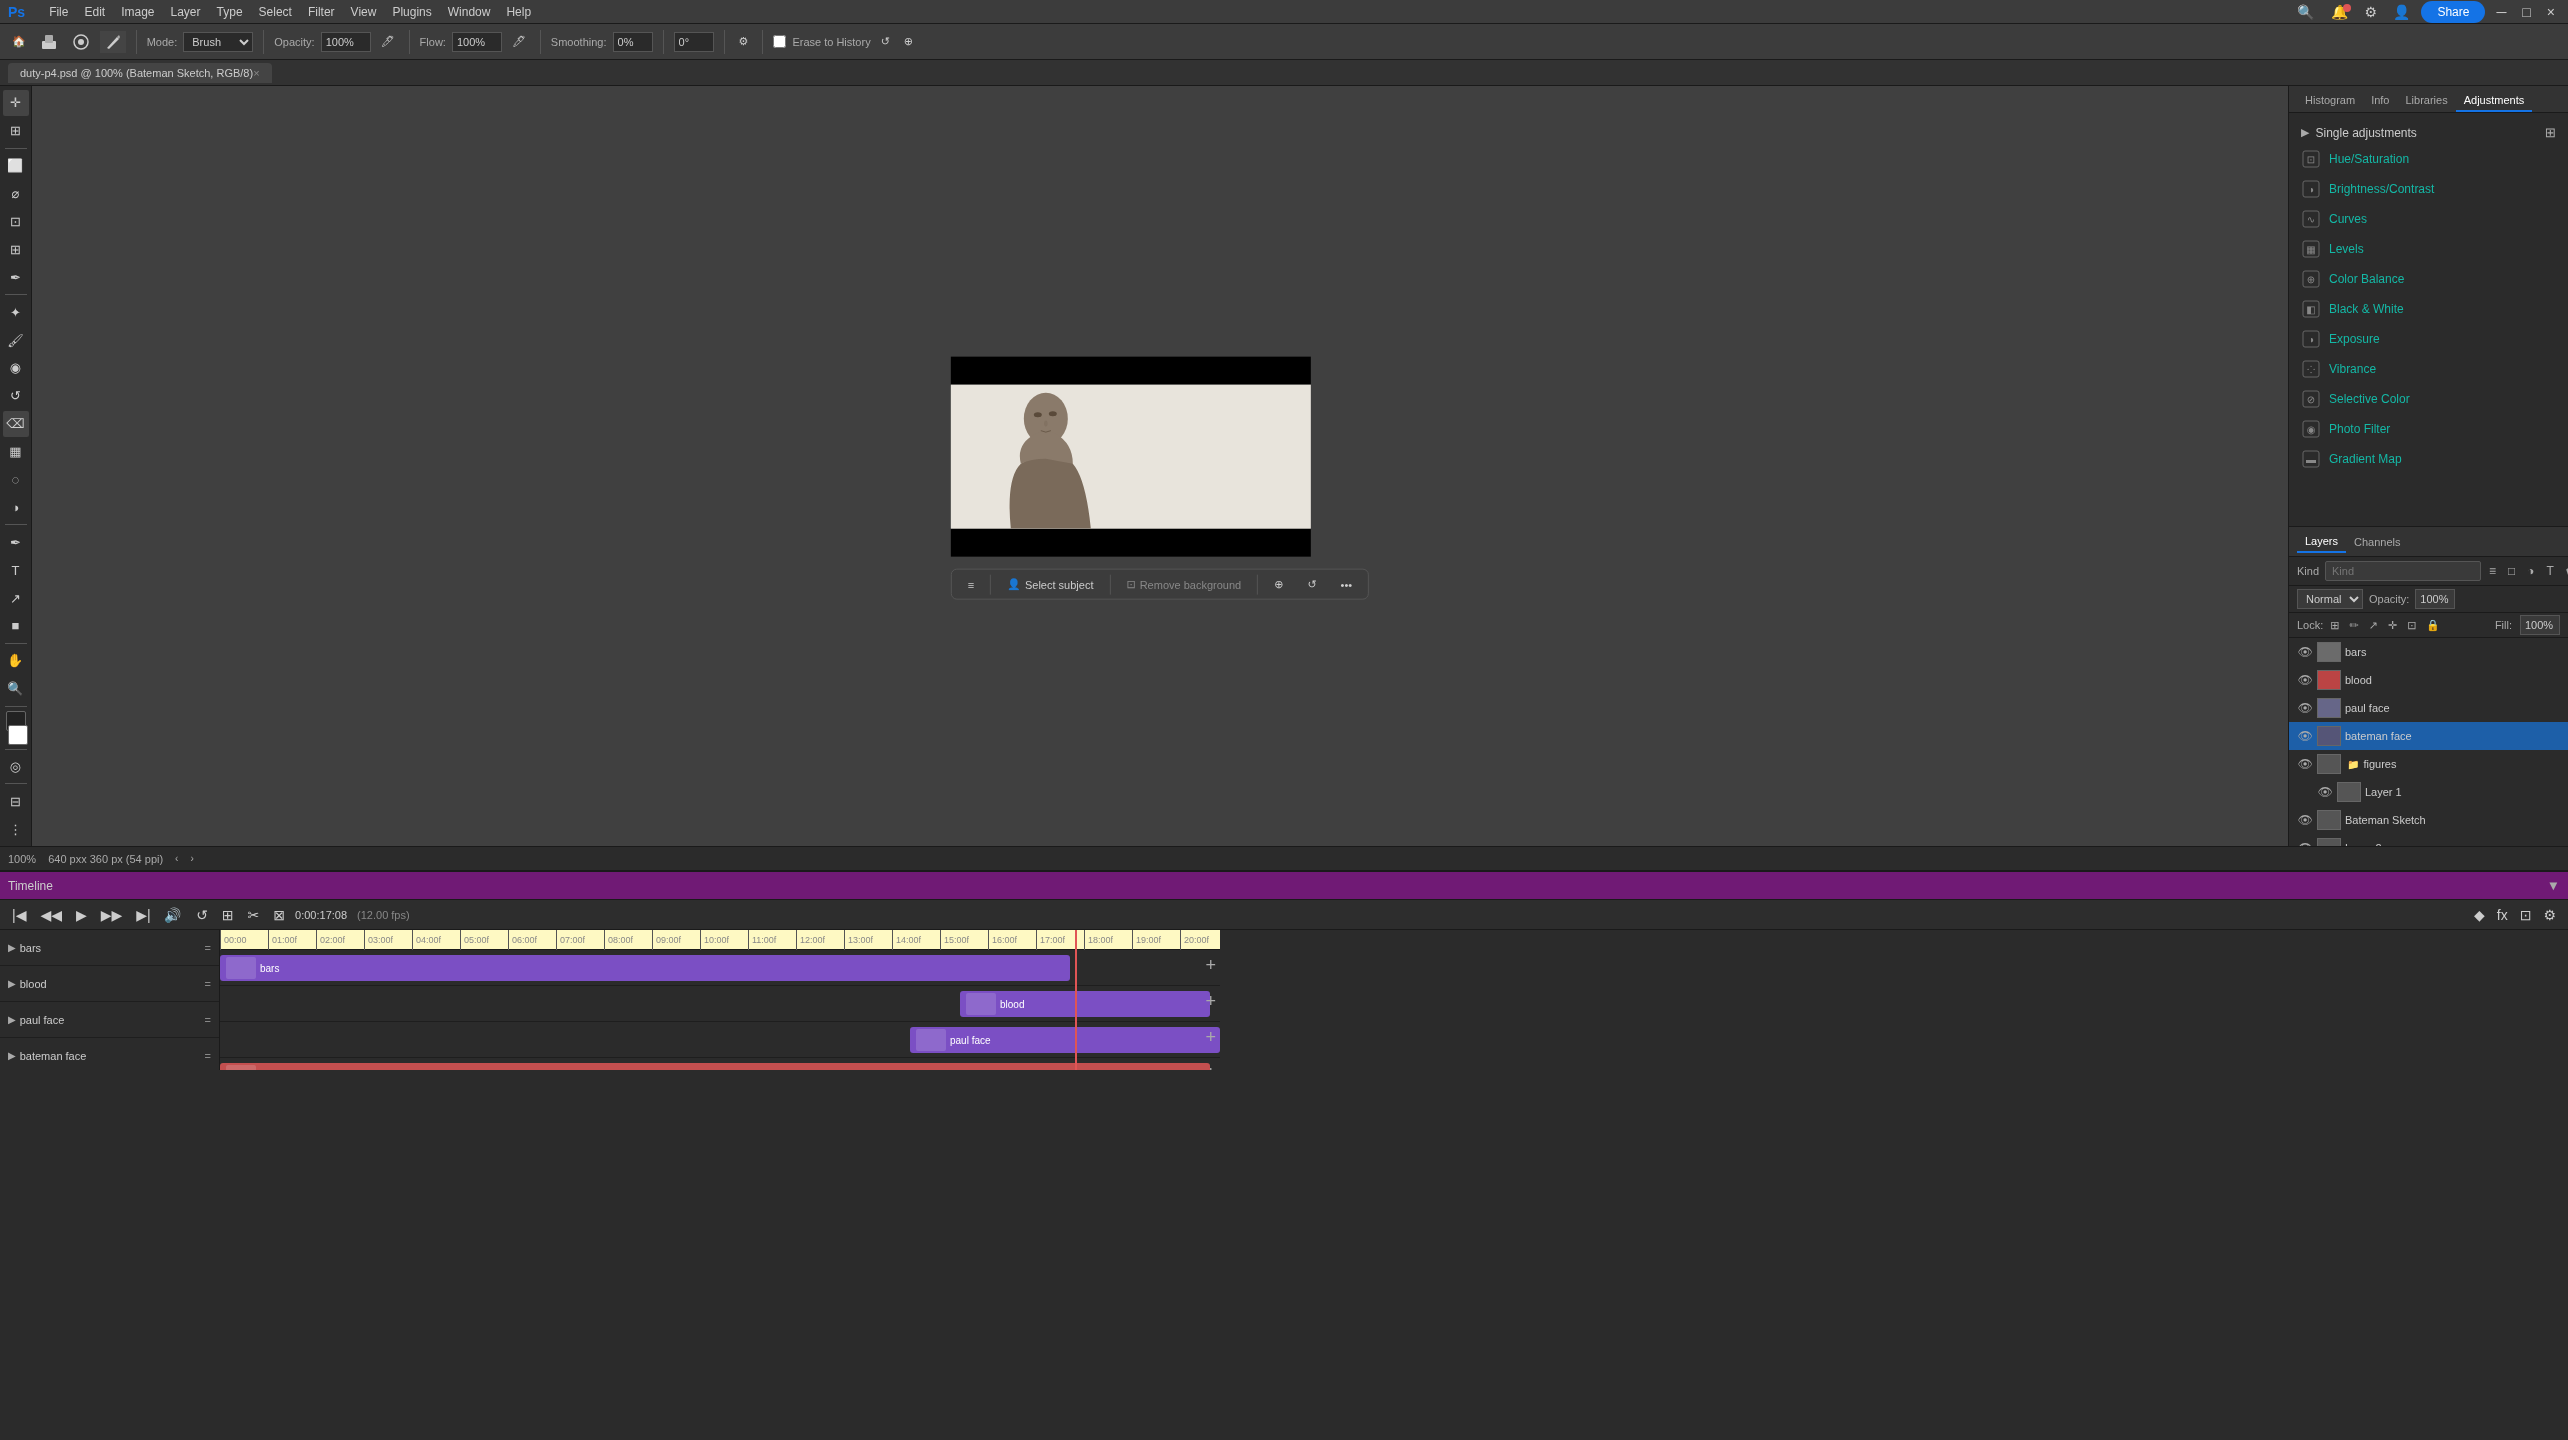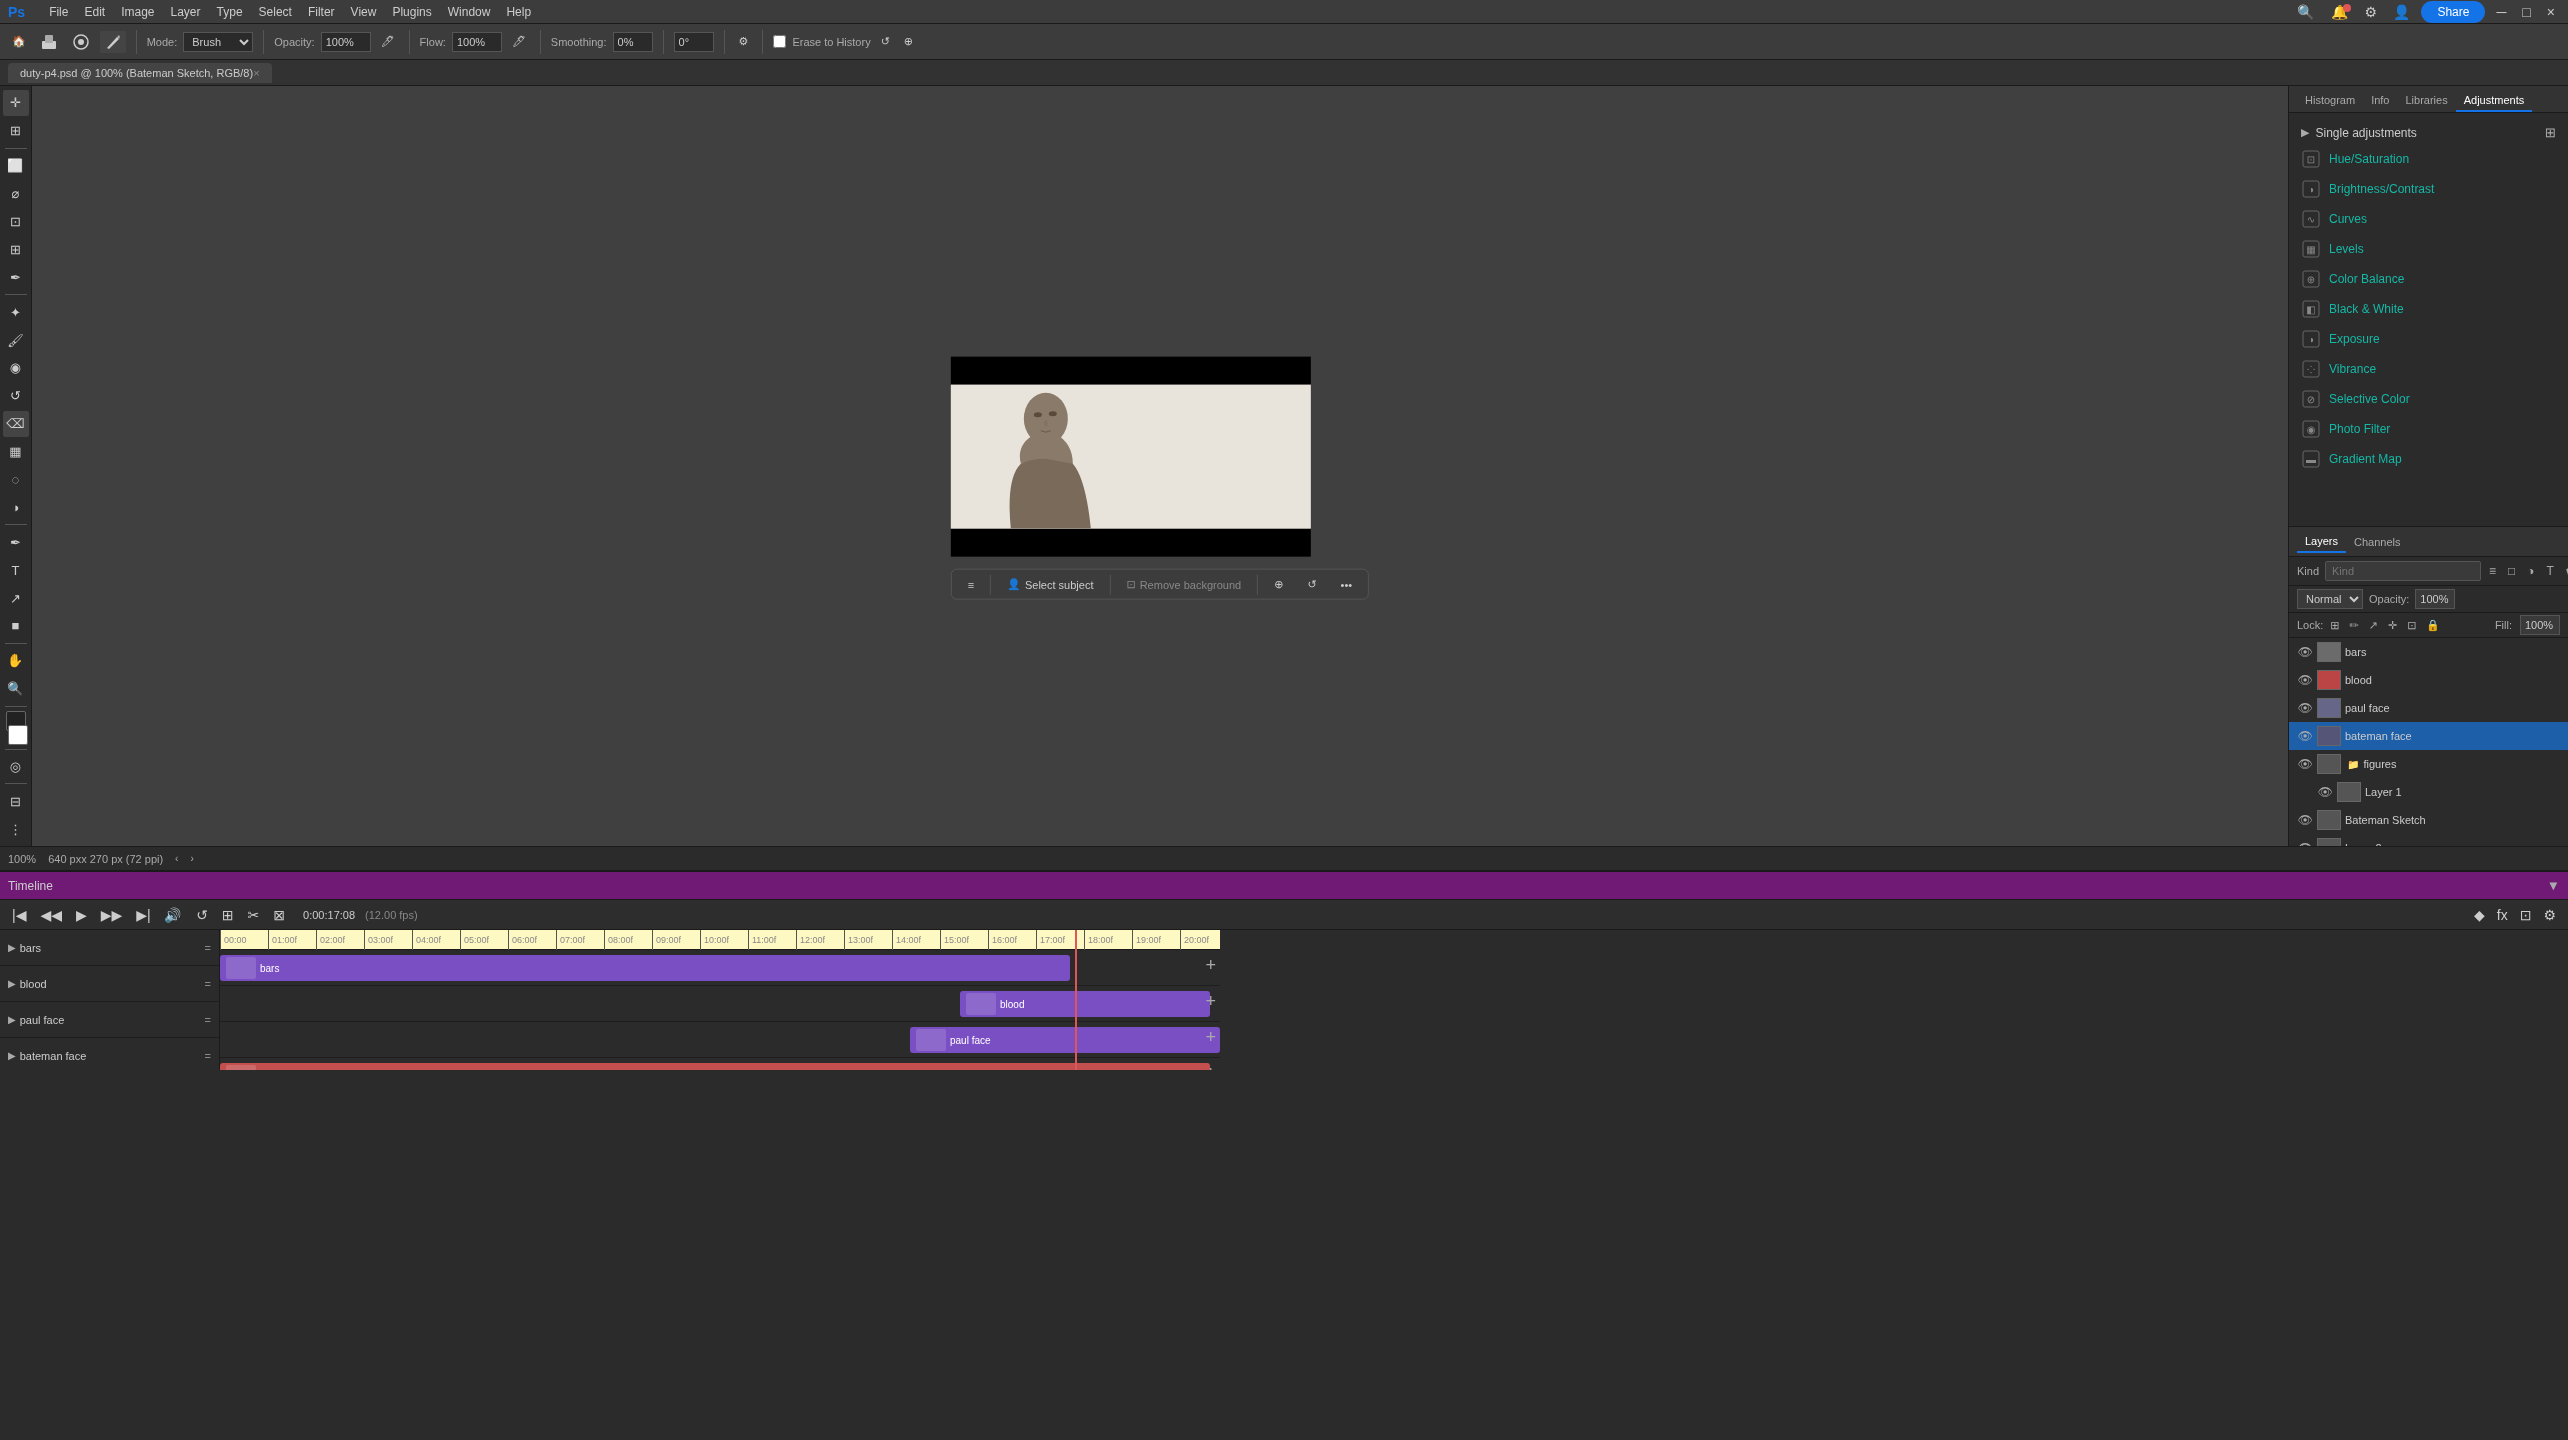--- a/index.html
+++ b/index.html
@@ -911,42 +911,42 @@
 
   </div>
         </div>
     </div>
   </div>
 
 </div>
 
 <div id="status-bar">
   <span>100%</span>
-  <span>640 pxx 270 px (72 ppi)</span>
+  <span>640 pxx 360 px (54 ppi)</span>
   <button style="background:transparent;border:none;color:#aaa;cursor:pointer;font-size:10px;">‹</button>
   <button style="background:transparent;border:none;color:#aaa;cursor:pointer;font-size:10px;">›</button>
 </div>
 
 <div id="timeline">
   <div id="timeline-header">
     <span class="timeline-title">Timeline</span>
     <button class="timeline-close">▼</button>
   </div>
   <div id="timeline-controls">
     <button class="tl-btn">|◀</button>
     <button class="tl-btn">◀◀</button>
     <button class="tl-btn">▶</button>
     <button class="tl-btn">▶▶</button>
     <button class="tl-btn">▶|</button>
     <button class="tl-btn">🔊</button>
     <button class="tl-btn">↺</button>
     <button class="tl-btn">⊞</button>
     <button class="tl-btn">✂</button>
     <button class="tl-btn">⊠</button>
-    <span style="margin-left:8px;font-size:11px;color:#ccc;">0:00:17:08</span>
+    <span style="margin-left:0;font-size:11px;color:#ccc;">0:00:17:08</span>
     <span style="font-size:11px;color:#888;margin-left:4px;">(12.00 fps)</span>
 
     <div style="margin-left:auto;display:flex;gap:4px;">
       <button class="tl-btn">◆</button>
       <button class="tl-btn">fx</button>
       <button class="tl-btn">⊡</button>
       <button class="tl-btn">⚙</button>
     </div>
   </div>
   <div id="timeline-body">

